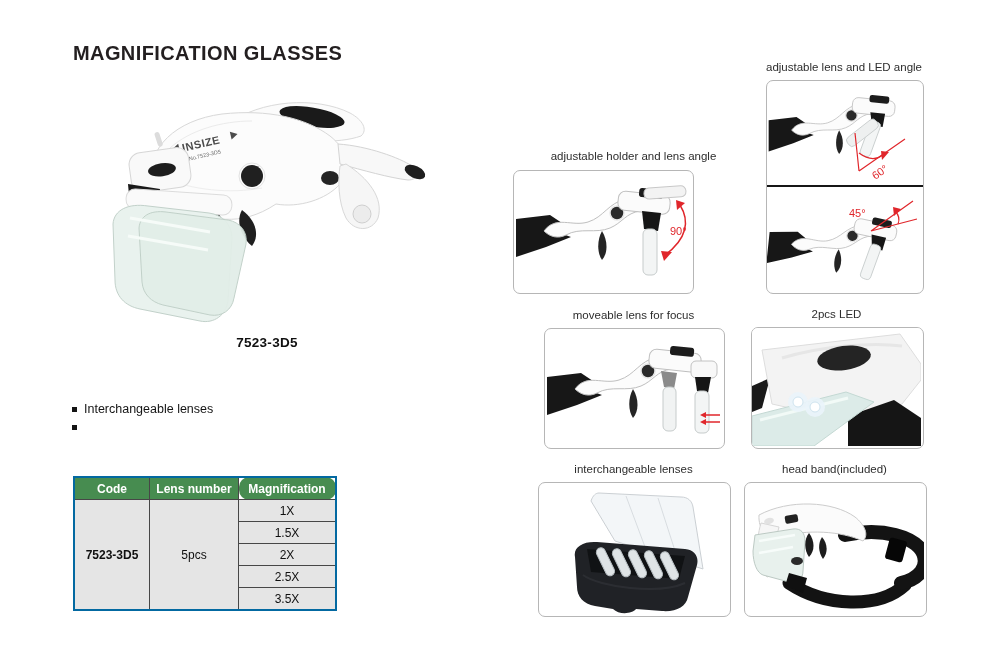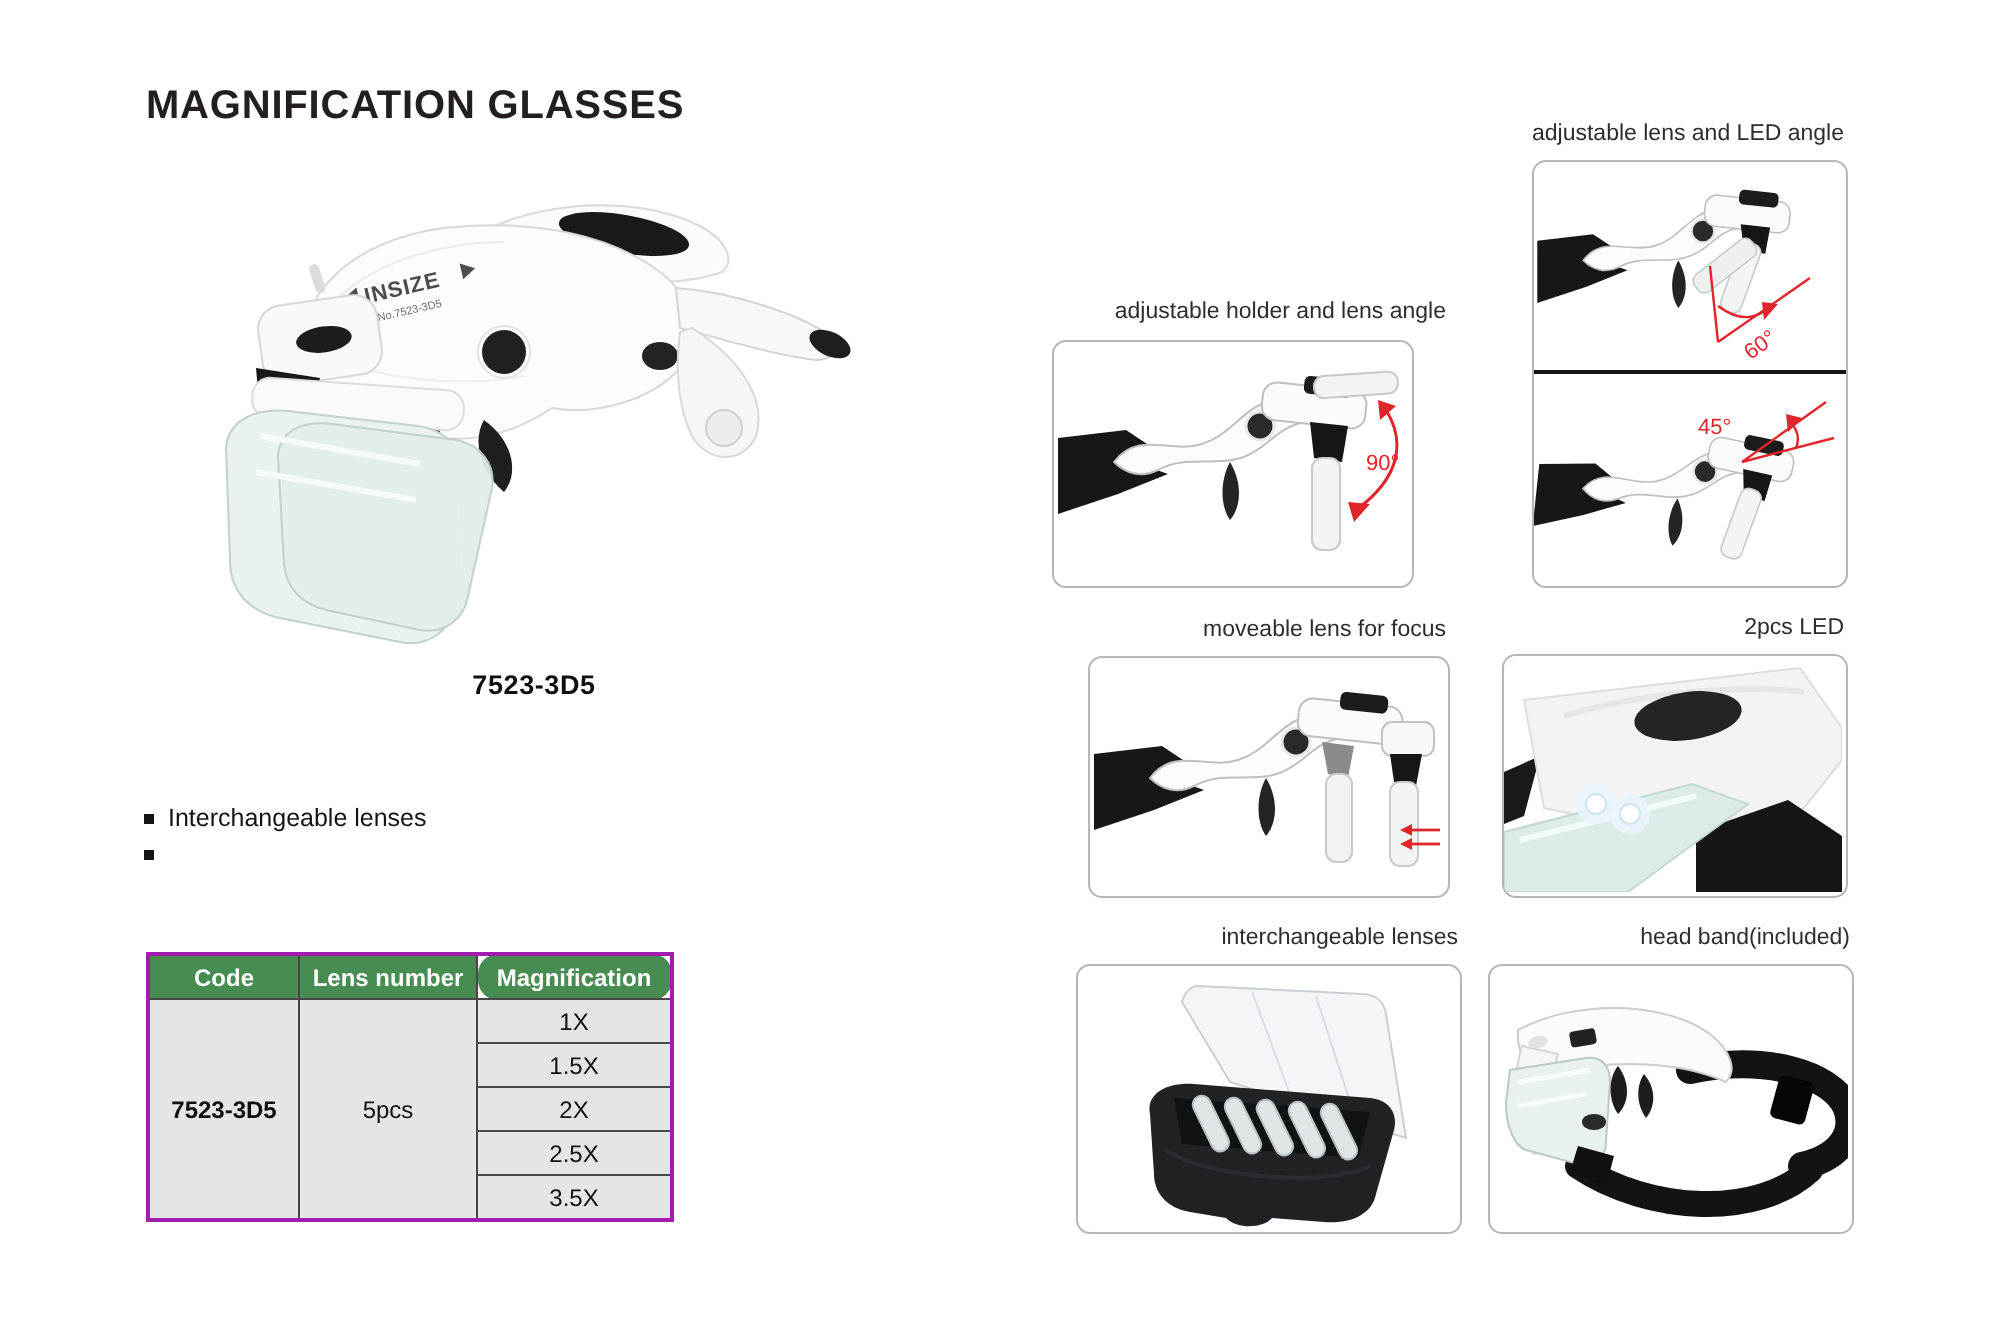--- a/index.html
+++ b/index.html
@@ -12,27 +12,27 @@
     color:#231f20;letter-spacing:.4px;
   }
   .hero{position:absolute;left:100px;top:86px;width:352px;height:246px;}
   .hero-code{
     position:absolute;left:92px;top:335px;width:350px;text-align:center;
     font-size:13.5px;font-weight:bold;color:#101010;letter-spacing:.3px;
   }
   .features{position:absolute;left:72px;top:400px;}
   .feature{display:flex;align-items:center;height:18.5px;font-size:12.5px;color:#141414;}
   .bullet{width:5px;height:5px;background:#141414;margin-right:7px;flex:none;}
-  table.spec{position:absolute;left:73px;top:476px;border-collapse:collapse;border:2px solid #a21caf;}
+  table.spec{position:absolute;left:73px;top:476px;border-collapse:collapse;border:2px solid #0369a1;}
   table.spec th,table.spec td{border:1px solid #474747;padding:0 6px;}
   table.spec th{background:#478c50;color:#fff;font-size:12px;height:21px;font-weight:bold;}
   table.spec td{background:#e5e5e5;text-align:center;font-size:12px;height:21px;color:#101010;}
   .w-code{width:62px;} .w-lens{width:76px;} .w-mag{width:84px;border-radius:10px;}
   td.code-cell{font-weight:bold;font-size:12.5px;}
-  .fig-caption{position:absolute;font-size:11.5px;color:#2d2d2d;text-align:right;white-space:nowrap;}
+  .fig-caption{position:absolute;font-size:11.5px;color:#2d2d2d;text-align:center;white-space:nowrap;}
   .fig-box{
     position:absolute;border:1px solid #b6b6b6;border-radius:7px;background:#fff;overflow:hidden;
   }
   .divider{height:2px;background:#161616;}
   svg{display:block;}
   .logo-txt{font-size:11px;font-weight:bold;fill:#4c4c4c;letter-spacing:.5px;}
   .logo-sub{font-size:5.5px;fill:#6b6b6b;}
   .ann{fill:#e0262b;font-size:11px;}
 </style>
 </head>
@@ -134,21 +134,21 @@
     <tr>
           <td>2.5X</td>
         </tr>
     <tr>
           <td>3.5X</td>
         </tr>
   </tbody>
     </table>
 
   <div class="fig-caption" style="left:544px;top:150px;width:179px;">adjustable holder and lens angle</div>
-  <div class="fig-box" style="left:526px;top:170px;width:179px;height:122px;">
+  <div class="fig-box" style="left:513px;top:170px;width:179px;height:122px;">
     <svg viewBox="0 0 177 120" width="177" height="120">
       <use href="#strap-arm"></use>
       <g transform="rotate(-4 150 22)">
           <rect x="130" y="16" width="42" height="11" rx="5" fill="#f3f3f3" stroke="#c8c8c8"></rect>
         </g>
       <path d="M128,40 L147,42 L144,60 L130,58 Z" fill="#161616"></path>
       <rect x="129" y="58" width="14" height="46" rx="5" fill="#f3f5f5" stroke="#c6cbcb"></rect>
       <path d="M166,34 C176,50 173,68 151,84" fill="none" stroke="#e0262b" stroke-width="1.5"></path>
       <polygon points="162,29 171,32 163,39" fill="#e0262b"></polygon>
       <polygon points="147,80 158,81 150,90" fill="#e0262b"></polygon>

